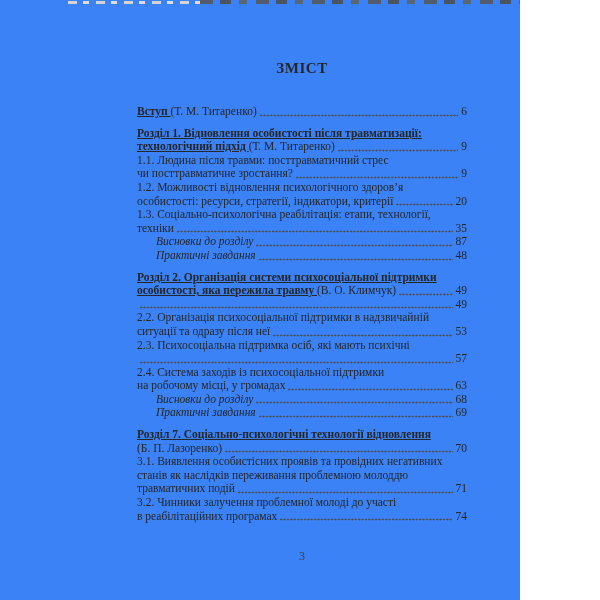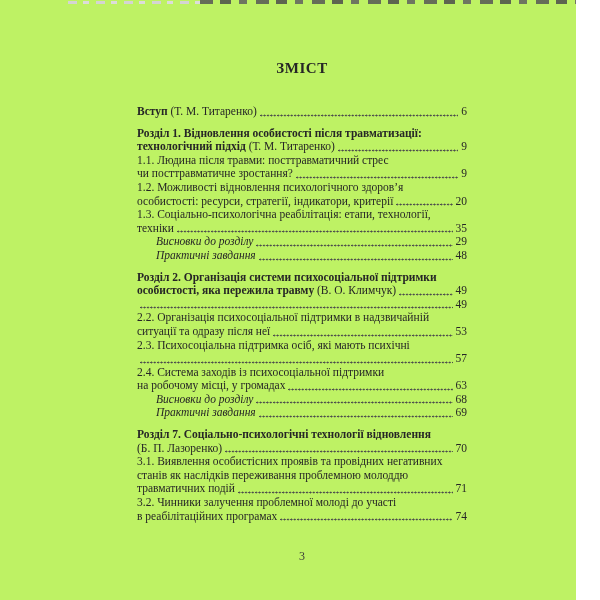--- a/index.html
+++ b/index.html
@@ -1,20 +1,20 @@
 <!DOCTYPE html>
 <html><head>
 <meta charset="utf-8">
 <style>
   html, body { margin: 0; padding: 0; }
   .page {
     position: relative;
-    width: 576px;
+    width: 520px;
     height: 600px;
-    background: #bef264;
+    background: #3b82f6;
     overflow: hidden;
     font-family: "Liberation Serif", "DejaVu Serif", serif;
     color: #262626;
   }
   
   .artifact-top-right {
     position: absolute; top: 0; left: 200px; width: 400px; height: 4px;
     background-image: repeating-linear-gradient(90deg,
       #565656 0 13px, transparent 13px 20px,
       #4c4c4c 20px 31px, transparent 31px 39px,
@@ -42,21 +42,21 @@
     font-weight: bold;
     letter-spacing: 0.6px;
   }
   .entry { margin: 0; }
   .entry.chapter { margin-top: 8px; text-align: right; }
   .entry.intro { margin-top: 0; }
   .entry.subitem { padding-left: 19px; }
   .entry.subitem .txt { font-style: italic; }
   .line { display: flex; align-items: baseline; white-space: nowrap; }
   .txt { flex: 0 0 auto; }
-  .seg-b { font-weight: bold; }
+  .seg-b { font-weight: bold; text-decoration: underline; }
   .seg-i { }
   .leader {
     flex: 1 1 auto;
     min-width: 6px;
     height: 3px;
     align-self: flex-end;
     margin: 0 3px 2px 3px;
     background-image: radial-gradient(circle at 1.2px 1.5px, #4c4c4c 0.85px, transparent 1.15px);
     background-size: 3.4px 3px;
     background-repeat: repeat-x;
@@ -126,21 +126,21 @@
           <div class="line">
             <span class="txt"><span>техніки</span></span>
             <span class="leader"></span>
             <span class="pg">35</span>
           </div>
         </div>
         <div class="entry subitem">
           <div class="line">
             <span class="txt"><span class="seg-i">Висновки до розділу</span></span>
             <span class="leader"></span>
-            <span class="pg">29</span>
+            <span class="pg">87</span>
           </div>
         </div>
         <div class="entry subitem">
           <div class="line">
             <span class="txt"><span class="seg-i">Практичні завдання</span></span>
             <span class="leader"></span>
             <span class="pg">48</span>
           </div>
         </div>
         <div class="entry chapter">

